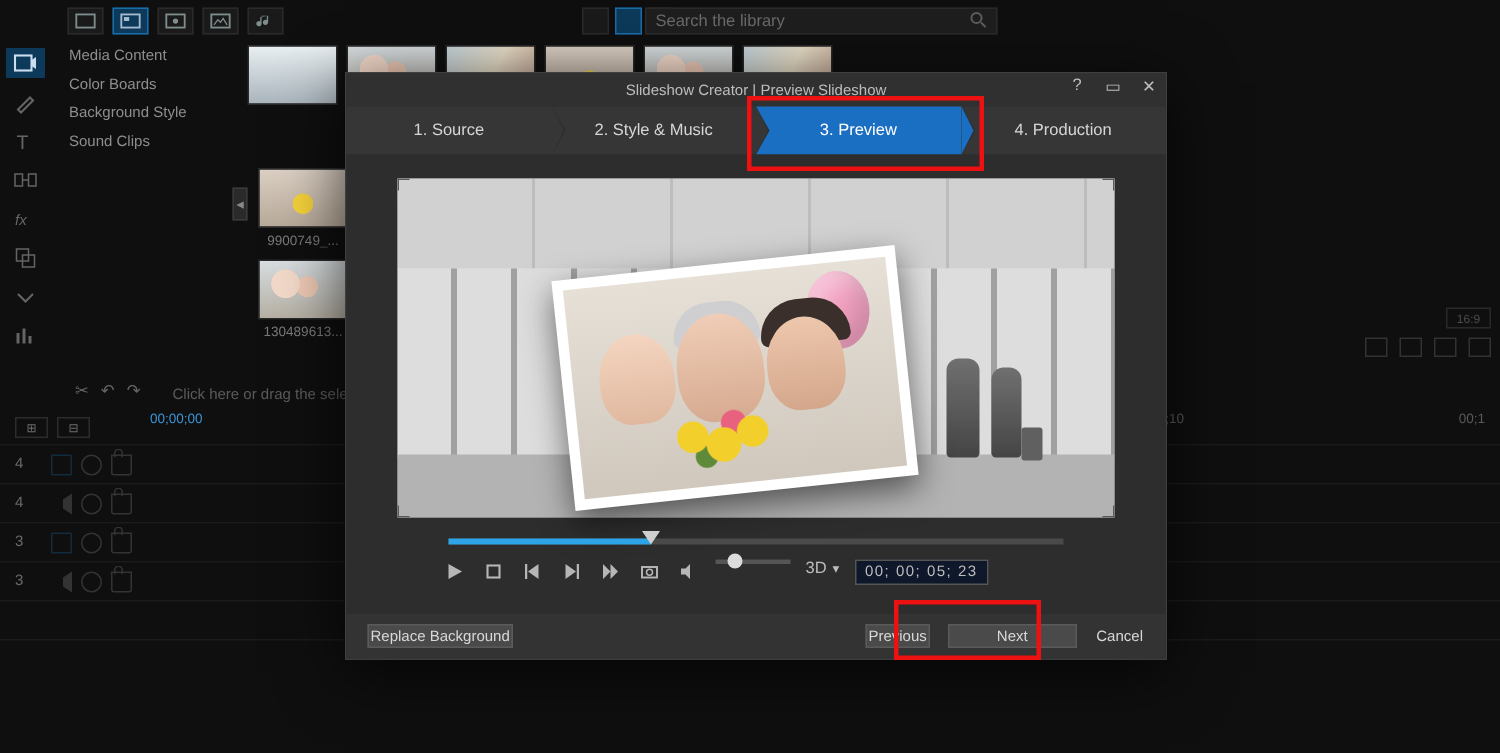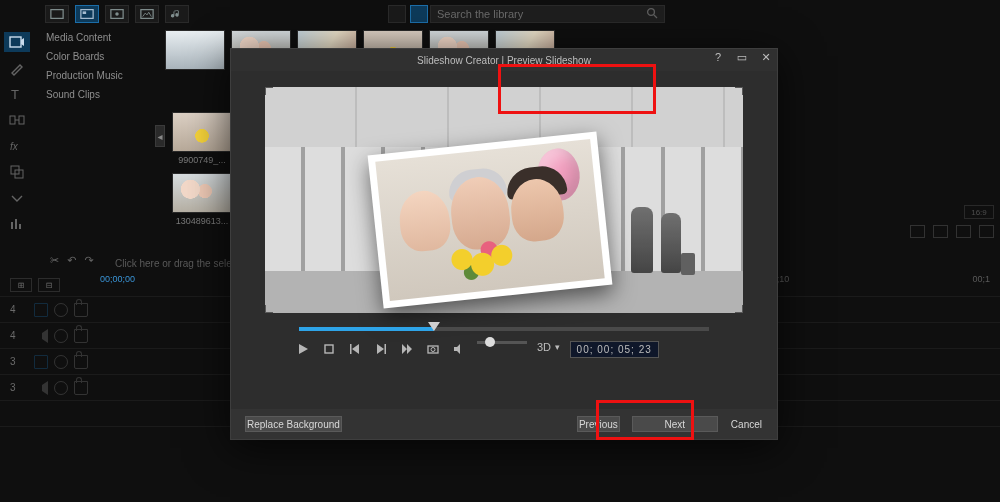--- a/index.html
+++ b/index.html
@@ -230,21 +230,21 @@
           <rect x="2" y="6" width="2" height="7" fill="#aaa"></rect>
           <rect x="6" y="3" width="2" height="10" fill="#aaa"></rect>
           <rect x="10" y="8" width="2" height="5" fill="#aaa"></rect>
         </svg>
       </div>
   </div>
 
   <div class="side-list">
     <div class="item">Media Content</div>
     <div class="item">Color Boards</div>
-    <div class="item">Production Music</div>
+    <div class="item">Background Style</div>
     <div class="item">Sound Clips</div>
   </div>
 
   <div class="thumb-grid">
     <div class="thumb">
         <div class="img airport"></div>
       </div>
     <div class="thumb">
         <div class="img people"></div>
       </div>
@@ -367,20 +367,34 @@
 <div class="dialog">
   <div class="dlg-titlebar">
     <span>Slideshow Creator | Preview Slideshow</span>
     <div class="dlg-winbtns">
       <span>?</span>
       <span>▭</span>
       <span>✕</span>
     </div>
   </div>
 
+  <div class="steps">
+    <div class="step">
+        <span>1. Source</span>
+      </div>
+    <div class="step">
+        <span>2. Style &amp; Music</span>
+      </div>
+    <div class="step active">
+        <span>3. Preview</span>
+      </div>
+    <div class="step">
+        <span>4. Production</span>
+      </div>
+  </div>
 
   <div class="stage">
     <div class="preview-canvas">
       <div class="ceiling"></div>
         <div class="windows"></div>
         <div class="floor"></div>
       <div class="figure a"></div>
         <div class="figure b"></div>
         <div class="case"></div>
       <span class="corner tl"></span>

